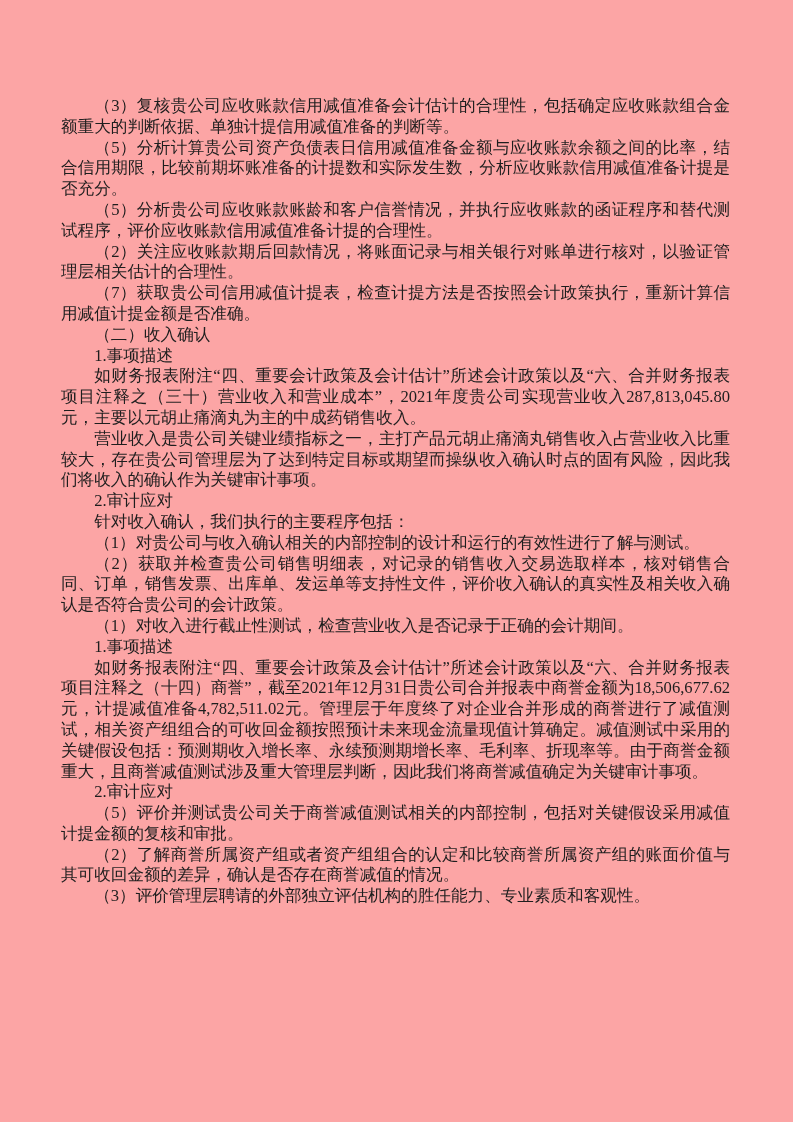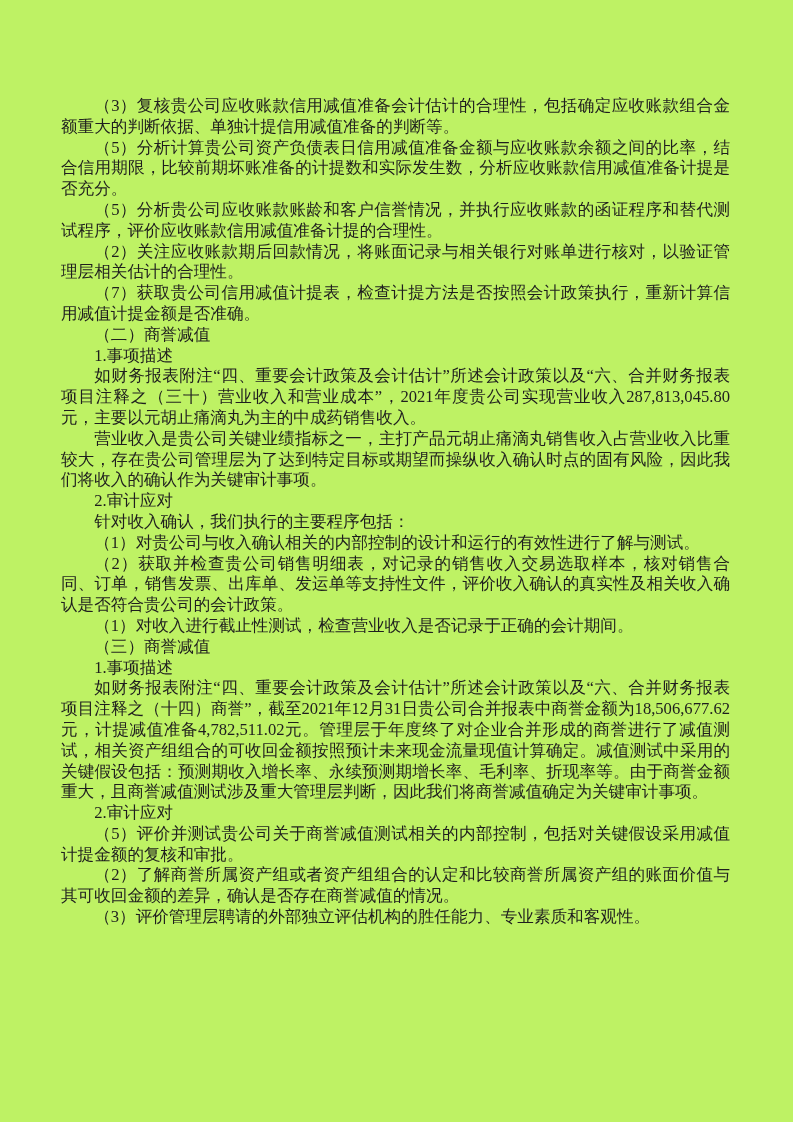--- a/index.html
+++ b/index.html
@@ -10,21 +10,21 @@
   body {
     width: 793px;
     height: 1122px;
     overflow: hidden;
   }
   .page {
     box-sizing: border-box;
     width: 793px;
     height: 1122px;
     padding: 96px 63px 0 61px;
-    background: #bef264;
+    background: #fca5a5;
     font-family: "Liberation Serif", "DejaVu Serif", serif;
     font-size: 16.6px;
     line-height: 20.8px;
     color: #1e1e1e;
   }
   .page p {
     margin: 0;
     padding: 0;
     text-indent: 2em;
     text-align: justify;
@@ -33,29 +33,28 @@
 </style>
 </head>
 <body>
 
 <div class="page">
   <p>（3）复核贵公司应收账款信用减值准备会计估计的合理性，包括确定应收账款组合金额重大的判断依据、单独计提信用减值准备的判断等。</p>
   <p>（5）分析计算贵公司资产负债表日信用减值准备金额与应收账款余额之间的比率，结合信用期限，比较前期坏账准备的计提数和实际发生数，分析应收账款信用减值准备计提是否充分。</p>
   <p>（5）分析贵公司应收账款账龄和客户信誉情况，并执行应收账款的函证程序和替代测试程序，评价应收账款信用减值准备计提的合理性。</p>
   <p>（2）关注应收账款期后回款情况，将账面记录与相关银行对账单进行核对，以验证管理层相关估计的合理性。</p>
   <p>（7）获取贵公司信用减值计提表，检查计提方法是否按照会计政策执行，重新计算信用减值计提金额是否准确。</p>
-  <p>（二）商誉减值</p>
+  <p>（二）收入确认</p>
   <p>1.事项描述</p>
   <p>如财务报表附注“四、重要会计政策及会计估计”所述会计政策以及“六、合并财务报表项目注释之（三十）营业收入和营业成本”，2021年度贵公司实现营业收入287,813,045.80元，主要以元胡止痛滴丸为主的中成药销售收入。</p>
   <p>营业收入是贵公司关键业绩指标之一，主打产品元胡止痛滴丸销售收入占营业收入比重较大，存在贵公司管理层为了达到特定目标或期望而操纵收入确认时点的固有风险，因此我们将收入的确认作为关键审计事项。</p>
   <p>2.审计应对</p>
   <p>针对收入确认，我们执行的主要程序包括：</p>
   <p>（1）对贵公司与收入确认相关的内部控制的设计和运行的有效性进行了解与测试。</p>
   <p>（2）获取并检查贵公司销售明细表，对记录的销售收入交易选取样本，核对销售合同、订单，销售发票、出库单、发运单等支持性文件，评价收入确认的真实性及相关收入确认是否符合贵公司的会计政策。</p>
   <p>（1）对收入进行截止性测试，检查营业收入是否记录于正确的会计期间。</p>
-  <p>（三）商誉减值</p>
   <p>1.事项描述</p>
   <p>如财务报表附注“四、重要会计政策及会计估计”所述会计政策以及“六、合并财务报表项目注释之（十四）商誉”，截至2021年12月31日贵公司合并报表中商誉金额为18,506,677.62元，计提减值准备4,782,511.02元。管理层于年度终了对企业合并形成的商誉进行了减值测试，相关资产组组合的可收回金额按照预计未来现金流量现值计算确定。减值测试中采用的关键假设包括：预测期收入增长率、永续预测期增长率、毛利率、折现率等。由于商誉金额重大，且商誉减值测试涉及重大管理层判断，因此我们将商誉减值确定为关键审计事项。</p>
   <p>2.审计应对</p>
   <p>（5）评价并测试贵公司关于商誉减值测试相关的内部控制，包括对关键假设采用减值计提金额的复核和审批。</p>
   <p>（2）了解商誉所属资产组或者资产组组合的认定和比较商誉所属资产组的账面价值与其可收回金额的差异，确认是否存在商誉减值的情况。</p>
   <p>（3）评价管理层聘请的外部独立评估机构的胜任能力、专业素质和客观性。</p>
 </div>
 
 </body></html>

